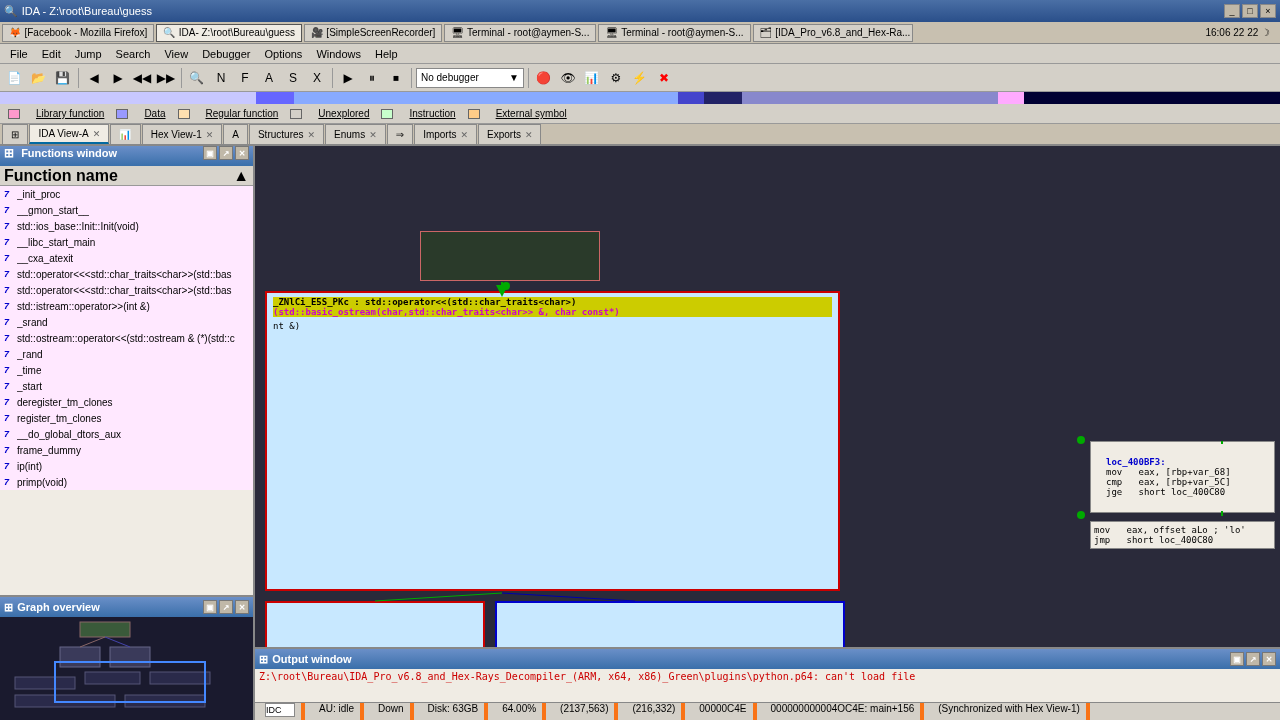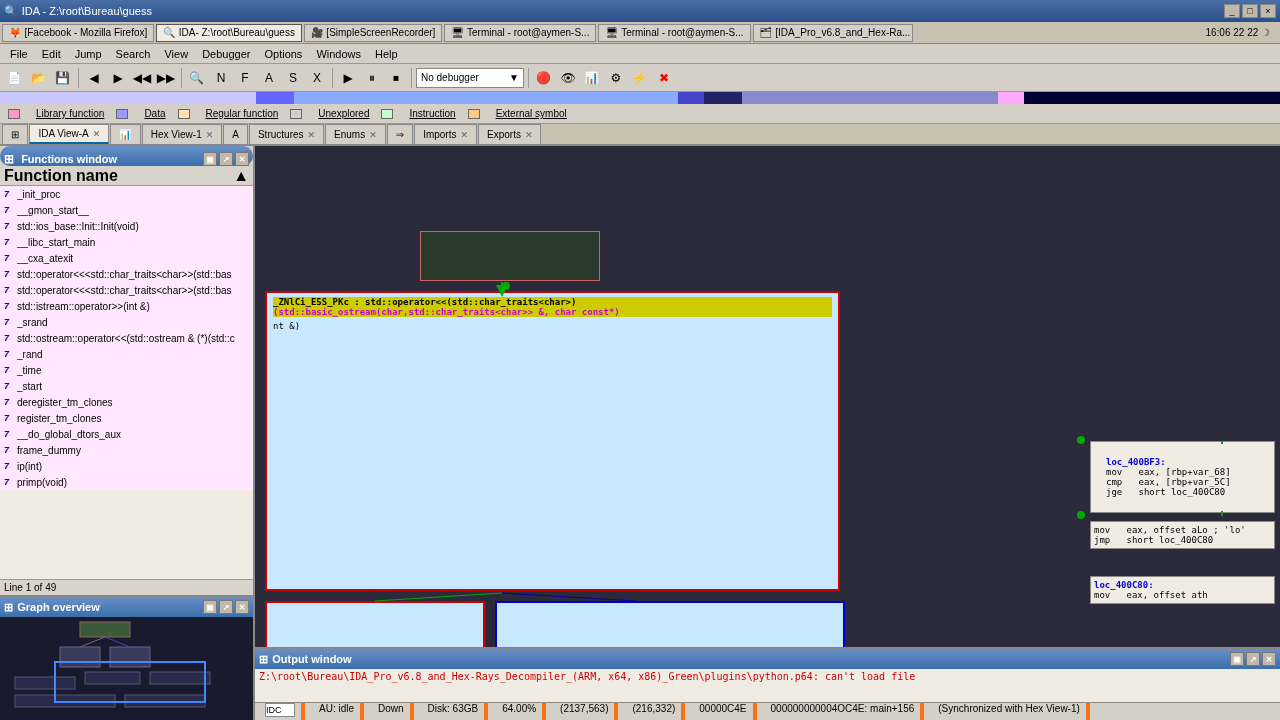--- a/index.html
+++ b/index.html
@@ -203,26 +203,25 @@
     .tab-close {
       font-size: 9px;
       color: #666;
       cursor: pointer;
     }
     #functions-title {
       background: linear-gradient(to bottom, #6a8fc8, #3a6faa);
       color: white;
       height: 20px;
       display: flex;
-      align-items: flex-end;
+      align-items: flex-start;
       padding: 0 4px;
       font-size: 11px;
       font-weight: bold;
       justify-content: space-between;
-      border-radius: 10px;
     }
     .panel-controls {
       display: flex;
       gap: 2px;
     }
     .panel-ctrl-btn {
       width: 14px;
       height: 14px;
       background: #c0b8a8;
       border: 1px solid #777;
@@ -663,23 +662,20 @@
             </div>
           <div class="func-item" style="background:#ffe8ff">
               <span class="func-icon">7</span>
               <span class="func-name">ip(int)</span>
             </div>
           <div class="func-item" style="background:#ffe8ff">
               <span class="func-icon">7</span>
               <span class="func-name">primp(void)</span>
             </div>
         </div>
-        <div id="line-info">
-          <span>Line 1 of 49</span>
-        </div>
       </div>
 
       <div id="graph-overview-area" style="height:125px;flex-shrink:0;display:flex;flex-direction:column;border-top:2px solid #888;">
         <div id="graph-overview-title" style="background:linear-gradient(to bottom,#6a8fc8,#3a6faa);color:white;height:20px;display:flex;align-items:center;padding:0 4px;font-size:11px;font-weight:bold;justify-content:space-between;">
           <span style="margin-right:4px;">⊞</span>
           <span style="flex:1;">Graph overview</span>
           <div class="panel-controls">
             <div class="panel-ctrl-btn">▣</div>
             <div class="panel-ctrl-btn">↗</div>
             <div class="panel-ctrl-btn">✕</div>
@@ -742,24 +738,20 @@
           <div>jge &nbsp; short loc_400C80</div>
         </div>
 
         <div style="position:absolute;right:195px;top:365px;width:8px;height:8px;background:#00aa00;border-radius:50%;"></div>
 
         <div style="position:absolute;right:5px;top:375px;width:185px;background:#f0ece4;border:1px solid #888;font-size:9px;font-family:monospace;padding:3px;">
           <div>mov &nbsp; eax, offset aLo ; 'lo'</div>
           <div>jmp &nbsp; short loc_400C80</div>
         </div>
 
-        <div style="position:absolute;right:5px;top:430px;width:185px;background:#f0ece4;border:1px solid #888;font-size:9px;font-family:monospace;padding:3px;">
-          <div style="color:#0000cc;font-weight:bold;">loc_400C80:</div>
-          <div>mov &nbsp; eax, offset ath</div>
-        </div>
 
         <svg style="position:absolute;top:0;left:0;width:100%;height:100%;pointer-events:none;">
 
           <line x1="247" y1="136" x2="247" y2="145" stroke="#00aa00" stroke-width="2" marker-end="url(#arrow-green)"></line>
 
           <line x1="247" y1="447" x2="120" y2="455" stroke="#00aa00" stroke-width="1"></line>
           <line x1="247" y1="447" x2="380" y2="455" stroke="#0000aa" stroke-width="1"></line>
 
           <line x1="967" y1="298" x2="967" y2="295" stroke="#00aa00" stroke-width="2"></line>
           <line x1="967" y1="370" x2="967" y2="365" stroke="#00aa00" stroke-width="2"></line>

